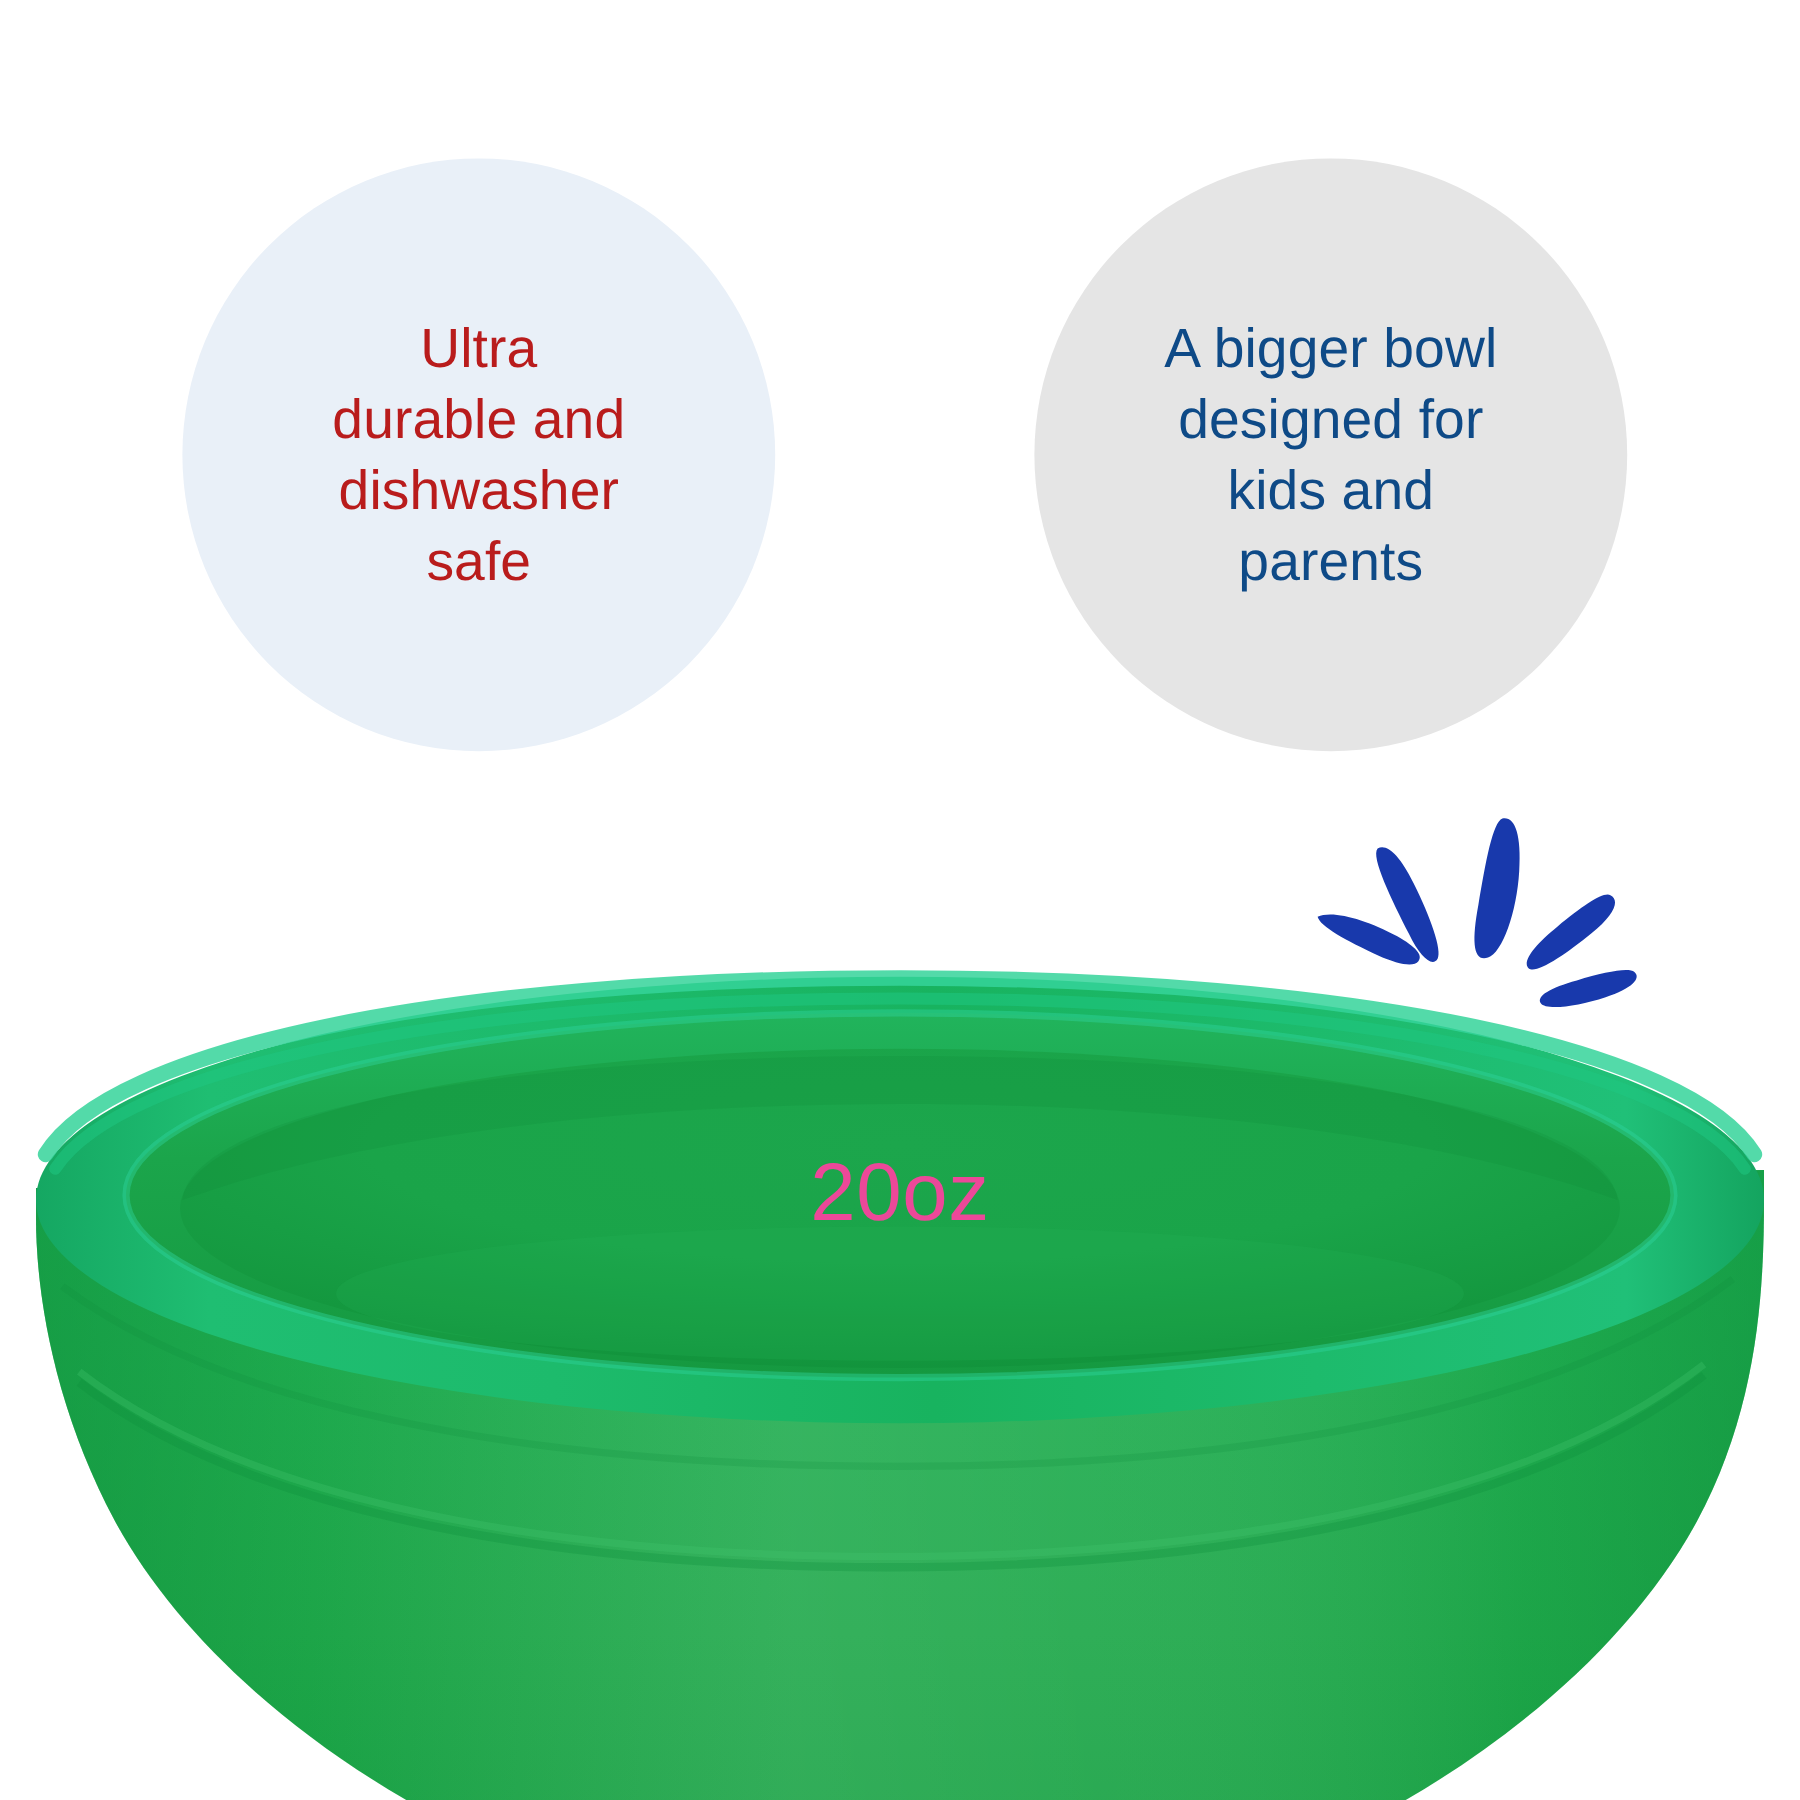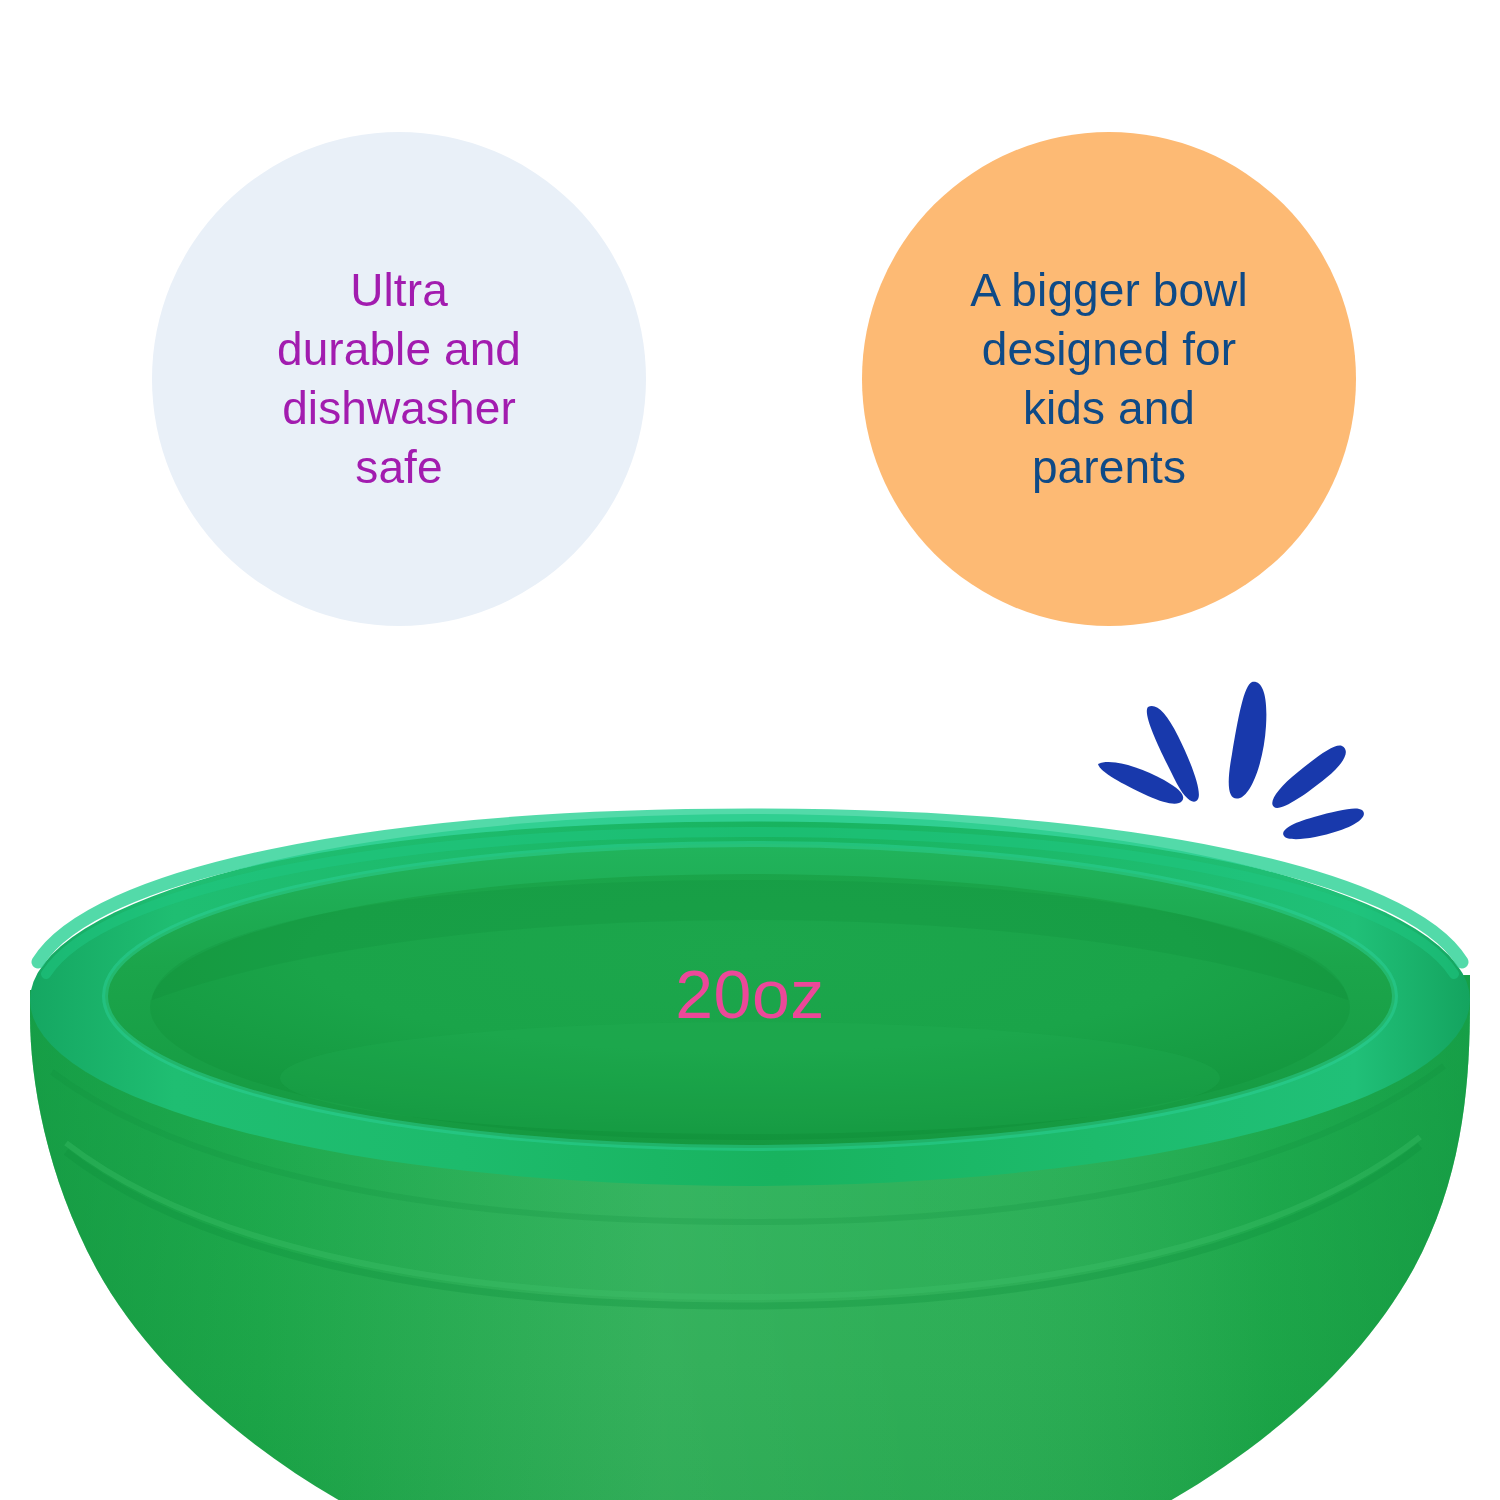--- a/index.html
+++ b/index.html
@@ -193,27 +193,27 @@
                C 148 142, 146 126, 152 94 C 158 58, 164 25, 172 22 Z"></path>
 
       <path d="M 262 86 C 270 90, 266 102, 246 118 C 224 136, 200 152, 194 147
                C 188 142, 198 128, 218 112 C 240 94, 256 83, 262 86 Z"></path>
 
       <path d="M 282 150 C 288 155, 280 164, 258 171 C 234 179, 208 182, 204 176
                C 200 170, 212 163, 234 157 C 258 150, 277 146, 282 150 Z"></path>
     </g>
   </svg>
 
-  <div class="feature-circle" id="circle-durable" style="background: rgb(233, 240, 248); color: #a21caf;">
+  <div class="feature-circle" id="circle-durable" style="background: rgb(233, 240, 248); color: #b91c1c;">
     <div class="feature-text">Ultra
 durable and
 dishwasher
 safe</div>
   </div>
 
-  <div class="feature-circle" id="circle-bigger" style="background: #fdba74; color: rgb(14, 74, 135);">
+  <div class="feature-circle" id="circle-bigger" style="background: #e5e5e5; color: rgb(14, 74, 135);">
     <div class="feature-text">A bigger bowl
 designed for
 kids and
 parents</div>
   </div>
 
 </div>
 
 </body></html>

